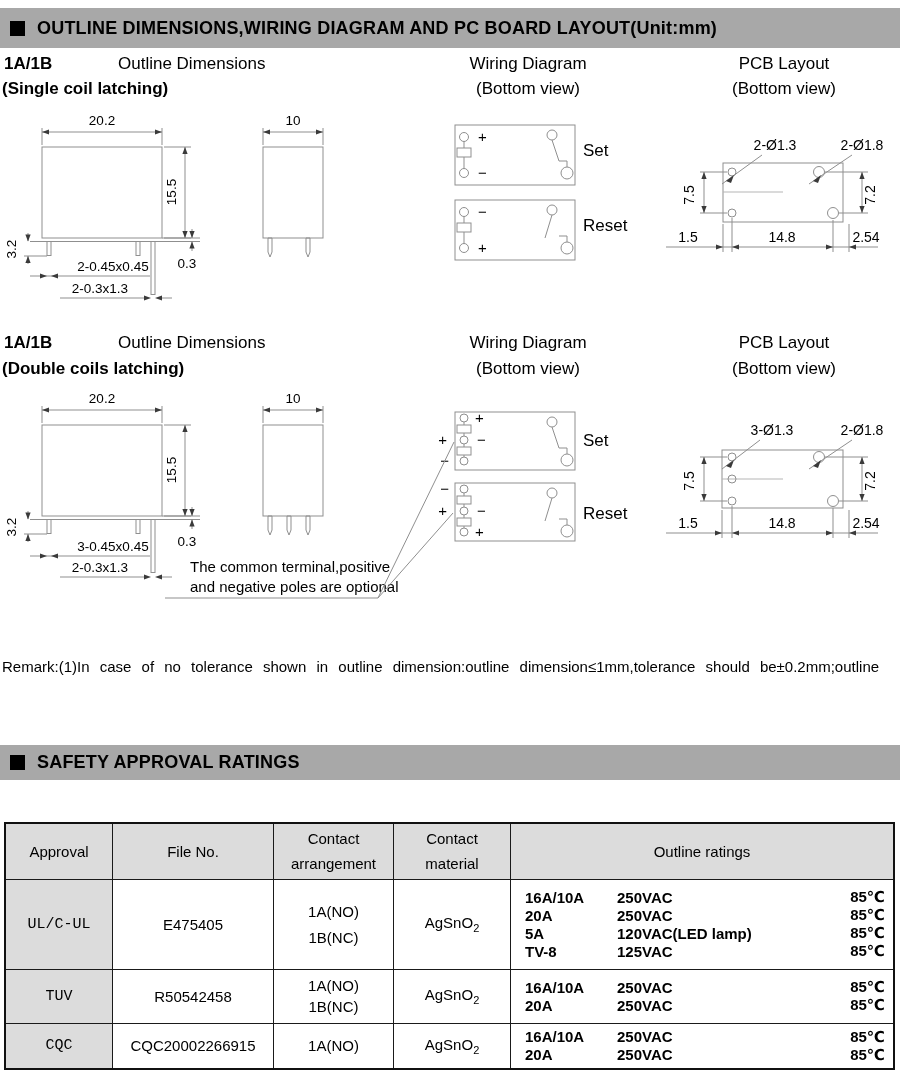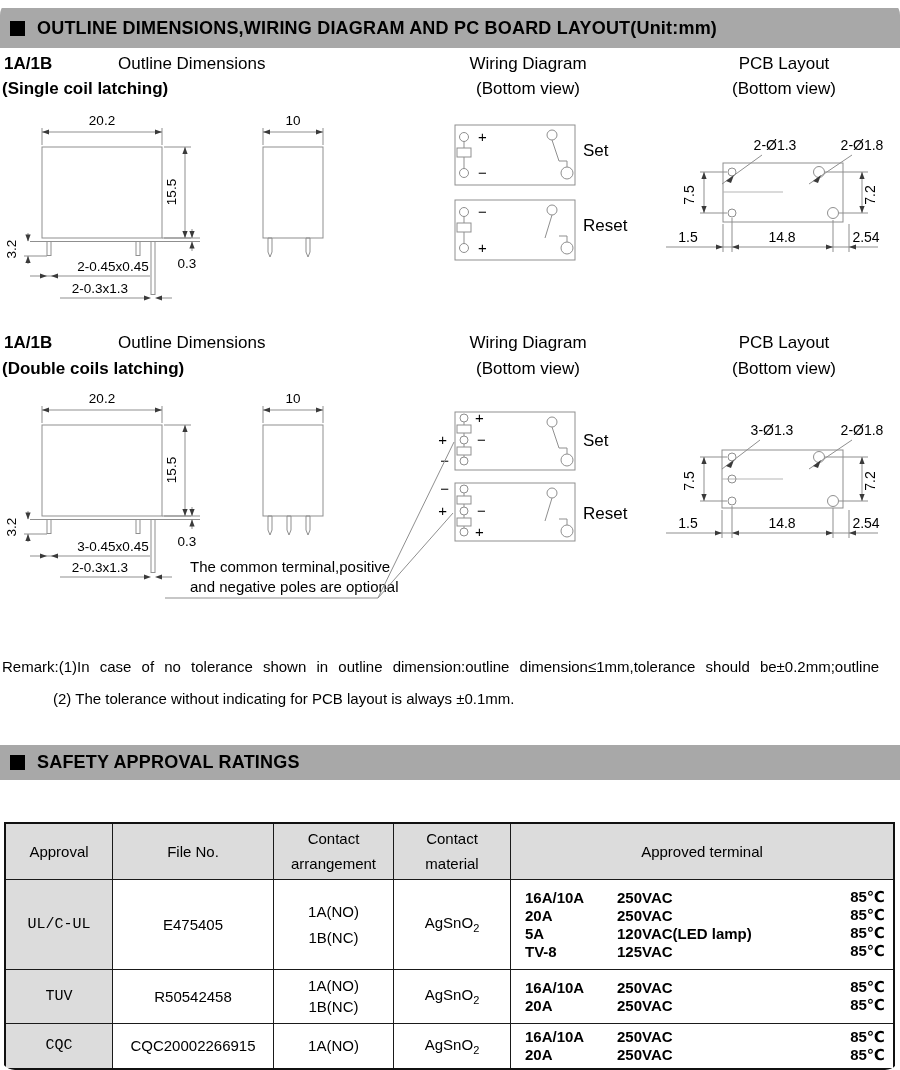--- a/index.html
+++ b/index.html
@@ -1,17 +1,17 @@
 <!DOCTYPE html>
 <html><head>
 <meta charset="utf-8">
 <style>
   html,body{margin:0;padding:0;background:#fff;}
   body{font-family:"Liberation Sans","DejaVu Sans",sans-serif;color:#000;}
-  #page{position:relative;width:900px;height:1070px;background:#fff;overflow:hidden;border-radius:15px;}
+  #page{position:relative;width:900px;height:1070px;background:#fff;overflow:hidden;}
   .bar{position:absolute;left:0;width:900px;background:#a8a8a8;display:flex;align-items:center;}
   .bar .sq{width:15px;height:15px;background:#000;margin-left:10px;margin-right:12px;flex:0 0 auto;}
   .bar .bartitle{font-size:18px;font-weight:bold;letter-spacing:.2px;}
   .lbl{position:absolute;font-size:17px;white-space:nowrap;}
   .b{font-weight:bold;}
   .ctr{text-align:center;}
   .remark{position:absolute;font-size:15px;white-space:nowrap;}
   svg text{font-family:"Liberation Sans","DejaVu Sans",sans-serif;fill:#000;}
   .dimtext{font-size:13.5px;}
   .ptext{font-size:14px;}
@@ -343,41 +343,40 @@
       <path class="arr" d="M732,148 l7,-2.6 v5.2 z"></path>
         <path class="arr" d="M833,148 l-7,-2.6 v5.2 z"></path>
       <path class="arr" d="M849,148 l7,-2.6 v5.2 z"></path>
       <text class="ptext" x="688" y="143" text-anchor="middle">1.5</text>
       <text class="ptext" x="782" y="143" text-anchor="middle">14.8</text>
       <text class="ptext" x="866" y="143" text-anchor="middle">2.54</text>
     </g>
   </svg>
 
   <div class="remark" style="left:2px;top:658px;word-spacing:6px;">Remark:(1)In case of no tolerance shown in outline dimension:outline dimension≤1mm,tolerance should be±0.2mm;outline</div>
-  <div class="remark" style="left:53px;top:690px;">(2) The tolerance without indicating for PCB layout is always ±0.1mm.</div>
 
   <div class="bar" style="top:745px;height:35px;">
     <span class="sq"></span>
     <span class="bartitle">SAFETY APPROVAL RATINGS</span>
   </div>
 
   <table class="safety">
     <tbody>
         <tr style="height:56px;">
       <td class="hd c-approval"><span>Approval</span></td>
       <td class="hd c-file"><span>File No.</span></td>
       <td class="hd c-arr two">
         <div>Contact</div>
         <div>arrangement</div>
       </td>
       <td class="hd c-mat two">
         <div>Contact</div>
         <div>material</div>
       </td>
-      <td class="hd c-rat" style="text-align:center;"><span>Approved terminal</span></td>
+      <td class="hd c-rat" style="text-align:center;"><span>Outline ratings</span></td>
     </tr>
 
     <tr style="height:90px;">
       <td class="gray c-approval"><span>UL/C-UL</span></td>
       <td class="c-file"><span>E475405</span></td>
       <td class="c-arr">
         <div class="arrlines">
           <div>1A(NO)</div>
           <div>1B(NC)</div>
         </div>

